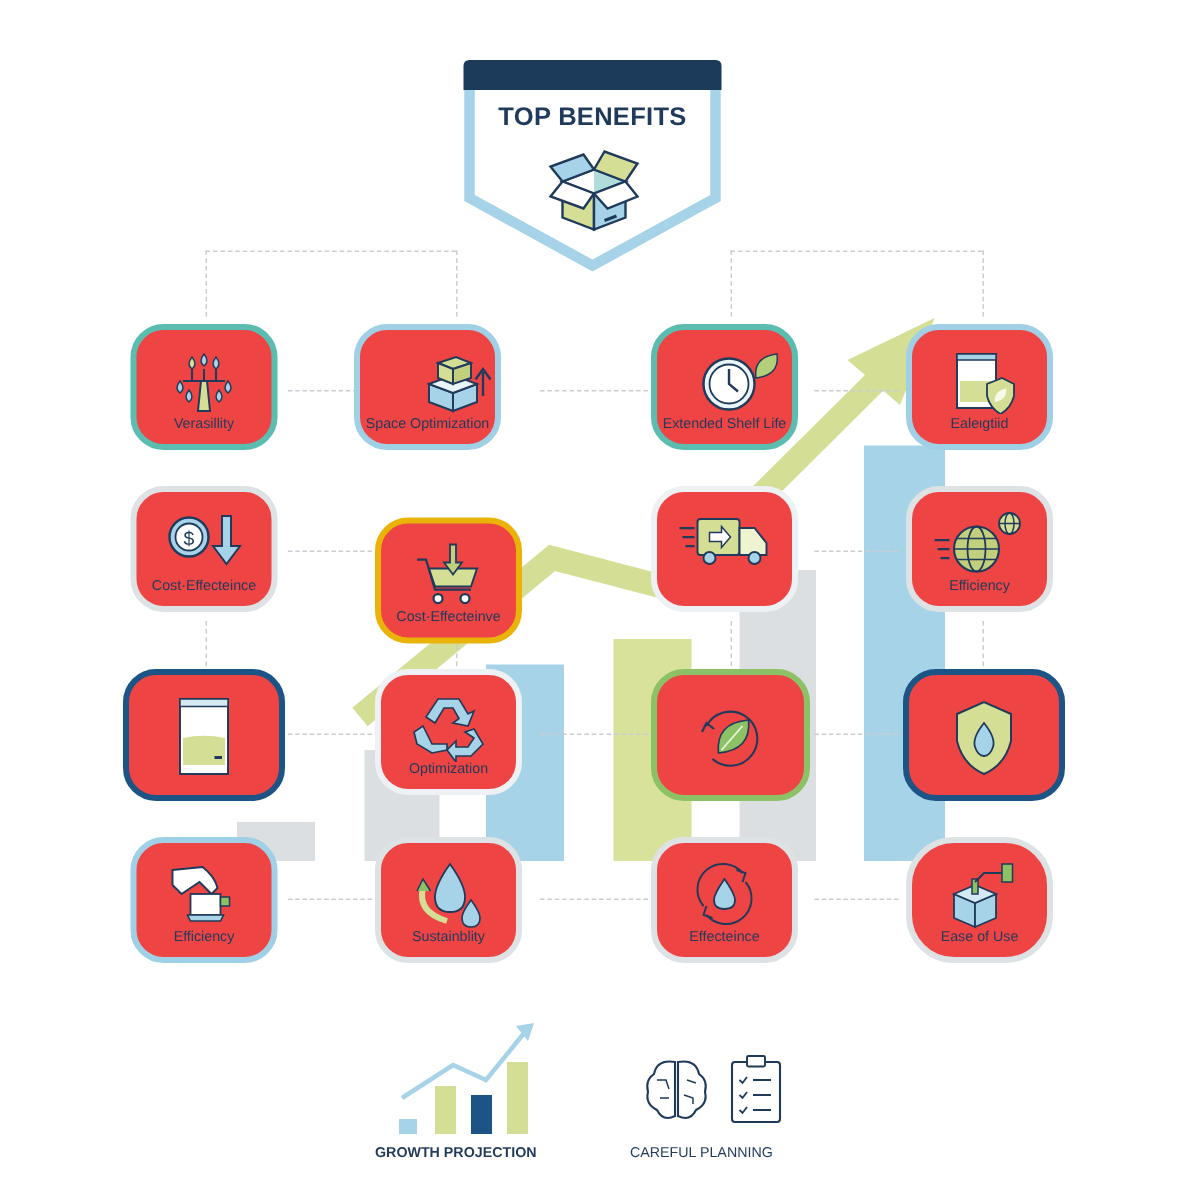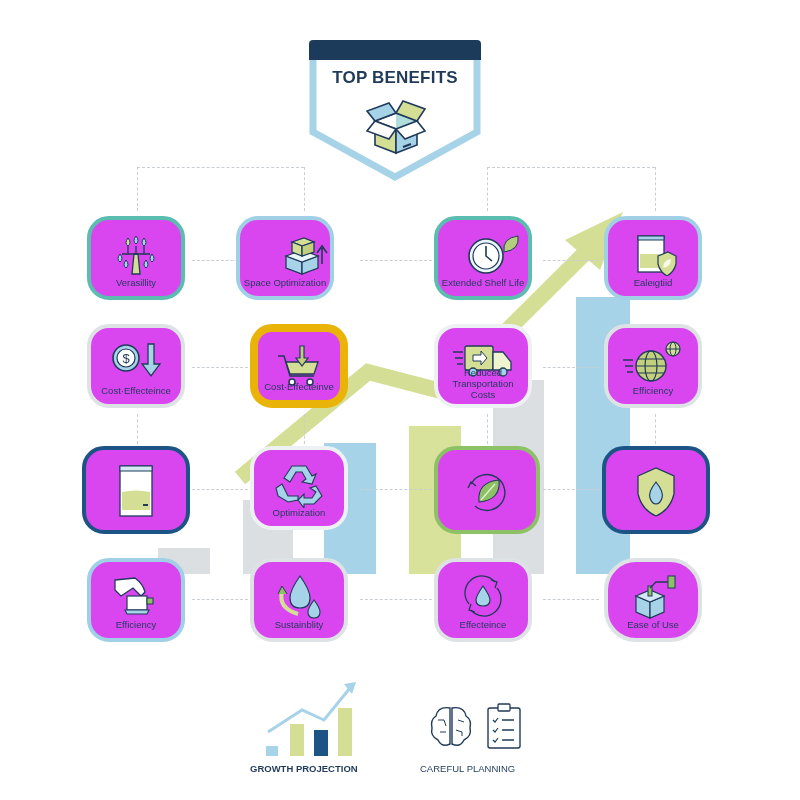--- a/index.html
+++ b/index.html
@@ -10,30 +10,30 @@
   .bar { position:absolute; }
   
   .shield { position:absolute; left:305px; top:40px; width:180px; height:142px; }
   .shield-title { position:absolute; left:305px; top:68px; width:180px; text-align:center;
                   font-weight:bold; font-size:17px; color:#1f3a5a; letter-spacing:0.2px; }
   .shield-icon { position:absolute; left:365px; top:95px; width:62px; height:62px; }
   
   .hline { position:absolute; border-top:1.5px dashed #c9ced3; height:0; }
   .vline { position:absolute; border-left:1.5px dashed #c9ced3; width:0; }
   
-  .card { position:absolute; width:98px; height:84px; border-radius:22px; background:#d946ef;
+  .card { position:absolute; width:98px; height:84px; border-radius:22px; background:#ef4444;
           box-sizing:border-box; display:flex; flex-direction:column; align-items:center;
           justify-content:flex-start; }
   .card svg { margin-top:12px; }
   .card-label { font-size:9.5px; color:#1f3a5a; text-align:center; line-height:11px;
                 position:absolute; bottom:8px; left:2px; right:2px; }
   .b-teal { border:4px solid #5bbcb0; }
   .b-lblue { border:4px solid #9fd0e6; }
   .b-grey { border:4px solid #dde2e5; }
-  .b-lime { border:8px solid #eab308; }
+  .b-lime { border:4px solid #eab308;margin-top:21px; }
   .b-navy { border:4px solid #1c5585; }
   .b-green { border:4px solid #8cc265; }
   .b-white { border:4px solid #eef1f3; }
   .foot-label { position:absolute; font-size:9.5px; font-weight:bold; color:#1f3a5a; text-align:left; }
 </style>
 </head>
 <body>
 
 <div>
   <div class="bar" style="left:158px;top:548px;width:52px;height:26px;background:#dcdfe1;"></div>
@@ -164,21 +164,20 @@
 
 <div class="card b-white" style="left:434px;top:324px;">
   <svg width="64" height="40" viewBox="0 0 64 40">
     <path d="M2,12 L12,12 M4,18 L12,18 M6,24 L12,24" stroke="#1f3a5a" stroke-width="1.5"></path>
     <rect x="14" y="6" width="28" height="24" rx="2" fill="#d4df95" stroke="#1f3a5a" stroke-width="1.3"></rect>
     <path d="M42,12 L52,12 L60,22 L60,30 L42,30Z" fill="#eef3d0" stroke="#1f3a5a" stroke-width="1.3"></path>
     <path d="M22,15 L30,15 L30,11 L36,18 L30,25 L30,21 L22,21Z" fill="#fff" stroke="#1f3a5a" stroke-width="1"></path>
     <circle cx="22" cy="32" r="4" fill="#a6d3e8" stroke="#1f3a5a" stroke-width="1.3"></circle>
     <circle cx="52" cy="32" r="4" fill="#a6d3e8" stroke="#1f3a5a" stroke-width="1.3"></circle>
   </svg>
-  <div class="card-label" style="bottom:4px;">Reduced Transportation Costs</div>
 </div>
 
 <div class="card b-grey" style="left:604px;top:324px;">
   <svg width="64" height="44" viewBox="0 0 64 44">
     <path d="M2,20 L12,20 M4,26 L12,26 M6,32 L12,32" stroke="#1f3a5a" stroke-width="1.5"></path>
     <circle cx="30" cy="26" r="15" fill="#c2cf7d" stroke="#1f3a5a" stroke-width="1.4"></circle>
     <ellipse cx="30" cy="26" rx="6" ry="15" fill="none" stroke="#1f3a5a" stroke-width="1.2"></ellipse>
     <path d="M15,26 L45,26 M17,19 L43,19 M17,33 L43,33" stroke="#1f3a5a" stroke-width="1.1"></path>
     <circle cx="52" cy="9" r="7" fill="#d4df95" stroke="#1f3a5a" stroke-width="1.2"></circle>
     <ellipse cx="52" cy="9" rx="3" ry="7" fill="none" stroke="#1f3a5a" stroke-width="1"></ellipse>

